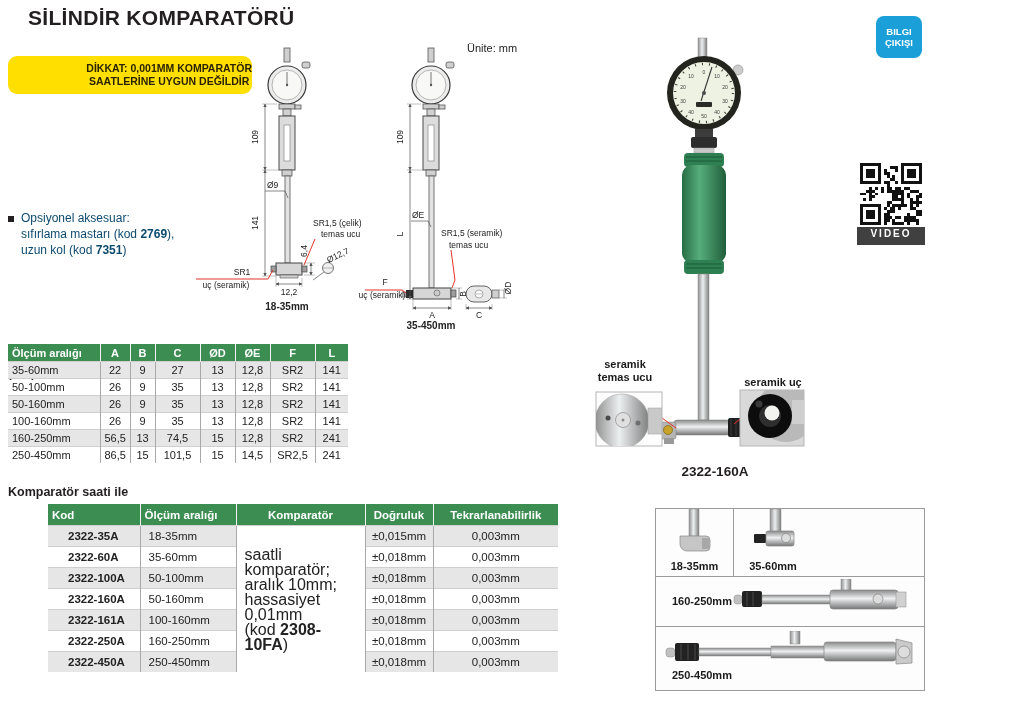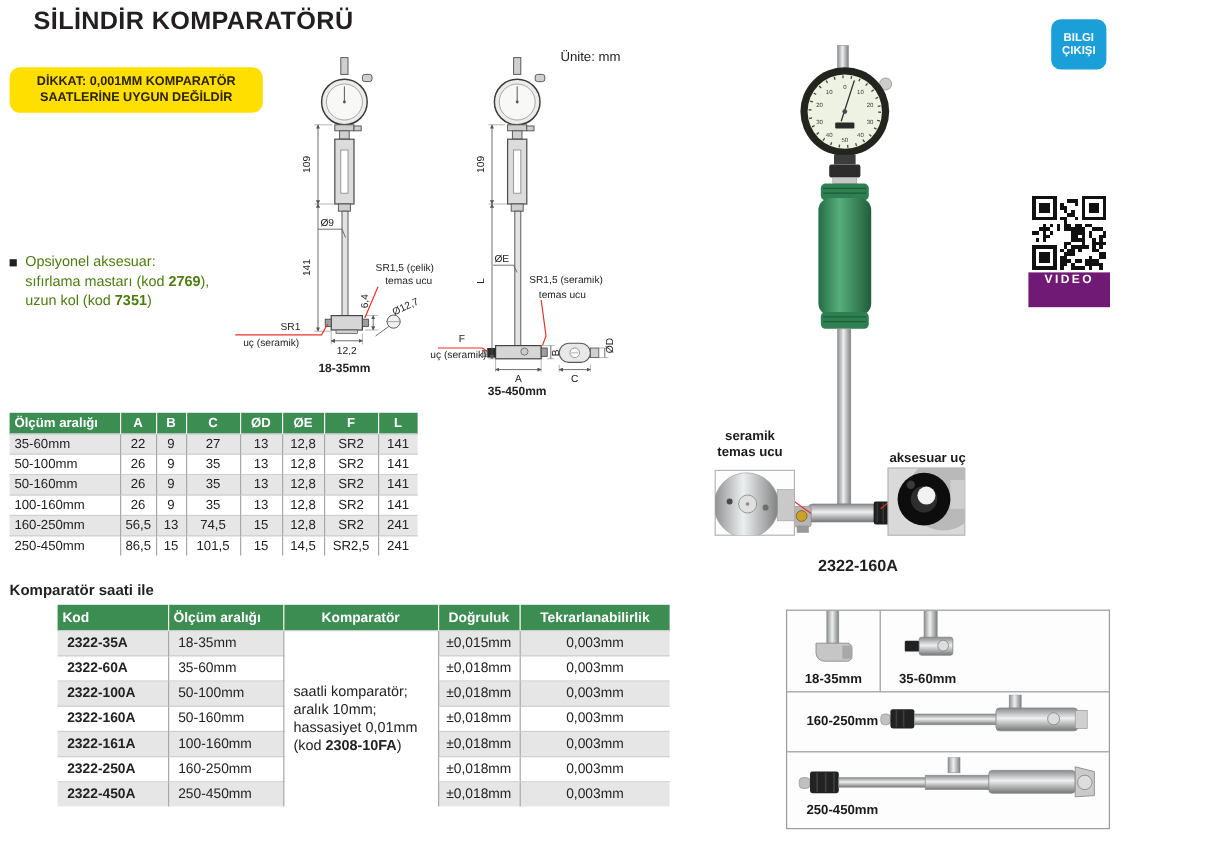--- a/index.html
+++ b/index.html
@@ -2,67 +2,67 @@
 <html><head>
 <meta charset="utf-8">
 <style>
   html,body{margin:0;padding:0;background:#fff;}
   #page{position:relative;width:1024px;height:712px;background:#fff;overflow:hidden;
         font-family:"Liberation Sans",sans-serif;color:#231f20;}
   .abs{position:absolute;}
 
   
   .page-title{left:8px;top:6px;font-size:21px;font-weight:700;letter-spacing:.3px;color:#231f20;margin-left:20px;}
-  .warning{left:8px;top:56px;width:211px;height:38px;background:#ffdf00;border-radius:9px;
-           display:flex;align-items:center;justify-content:center;text-align:center;
+  .warning{left:8px;top:56px;width:244px;height:38px;background:#ffdf00;border-radius:9px;
+           display:flex;align-items:center;justify-content:flex-end;text-align:center;
            font-size:10.5px;font-weight:700;line-height:13px;color:#2b2300;}
   .unit-note{left:467px;top:42px;font-size:11px;color:#222;}
 
   
-  .accessory{left:8px;top:210px;font-size:12px;line-height:16px;color:#4d7c0f;}
+  .accessory{left:8px;top:210px;font-size:12px;line-height:16px;color:#0c4a6e;}
   .accessory .bullet{display:inline-block;width:6px;height:6px;background:#231f20;margin-right:7px;}
   .accessory b{font-weight:700;}
   .acc-indent{padding-left:13px;}
 
   
   .tbl{border-collapse:collapse;table-layout:fixed;font-size:11px;color:#222;}
   .tbl th{background:#3c8d51;color:#fff;font-weight:700;height:17px;padding:0 4px;
           border-left:1px solid #f2f2f2;text-align:center;}
   .tbl th.lft{text-align:left;}
   .tbl th:first-child{border-left:none;}
   .tbl td{height:16px;padding:0 4px;text-align:center;border-left:1px solid #a8a8a8;border-top:1px solid #cfcfcf;}
   .tbl td:first-child{text-align:left;border-left:none;}
   .tbl tr.odd td{background:#e6e6e6;}
   .t1{left:8px;top:344px;width:340px;}
   .mm-note{left:8px;top:328px;width:340px;text-align:left;font-size:11px;font-weight:700;margin-top:40px;}
   .t2-title{left:8px;top:485px;font-size:12.5px;font-weight:700;}
   .t2{left:8px;top:504px;width:510px;font-size:11.5px;margin-left:40px;}
   .t2 th{height:21px;}
   .t2 td{height:20px;text-align:center;}
-  .t2 td.kod{font-weight:700;padding-left:8px;}
+  .t2 td.kod{font-weight:700;padding-left:20px;}
   .t2 td.rng{text-align:left;padding-left:8px;}
-  .t2 tr.odd td.merged,.t2 td.merged{background:#fff;text-align:left;font-size:12px;line-height:15px;padding:0 8px;vertical-align:middle;}
+  .t2 tr.odd td.merged,.t2 td.merged{background:#fff;text-align:left;font-size:16px;line-height:15px;padding:0 8px;vertical-align:middle;}
 
   
   .dg text{font-family:"Liberation Sans",sans-serif;font-size:8.5px;fill:#222;}
   .dg text.bold{font-size:10px;font-weight:700;}
   .dg .part{fill:#dcdcdc;stroke:#4a4a4a;stroke-width:1;}
   .dg .part2{fill:#cfcfcf;stroke:#555;stroke-width:.8;}
   .dg .dim{stroke:#555;stroke-width:.7;}
   .dg .ext{stroke:#999;stroke-width:.6;}
   .dg .red{stroke:#e6332a;stroke-width:1;fill:none;}
 
   
   .callout-label{font-size:11px;font-weight:700;text-align:center;line-height:13px;color:#1a1a1a;}
   .product-code{left:660px;top:464px;width:110px;text-align:center;font-size:13.5px;font-weight:700;}
 
   .info-badge{left:876px;top:16px;width:46px;height:42px;background:#1b9fd8;border-radius:8px;
               color:#fff;font-size:9.5px;font-weight:700;line-height:11.5px;text-align:center;
               display:flex;flex-direction:column;justify-content:center;}
-  .video-bar{left:857px;top:227px;width:68px;height:29px;background:#701a75;color:#fff;
+  .video-bar{left:857px;top:227px;width:68px;height:18px;background:#404040;color:#fff;
              font-size:10px;font-weight:700;letter-spacing:2px;text-align:center;line-height:13px;}
 
   
   .panel{left:655px;top:508px;width:268px;height:181px;border:1px solid #9b9b9b;background:#fdfdfd;}
   .prow1{position:absolute;left:0;top:0;width:100%;height:67px;display:flex;}
   .pcell{position:relative;height:100%;border-right:1px solid #9b9b9b;box-sizing:border-box;}
   .pcell:last-child{border-right:none;}
   .prow{position:absolute;left:0;width:100%;border-top:1px solid #9b9b9b;box-sizing:border-box;}
   .plabel{position:absolute;font-size:11px;font-weight:700;color:#1a1a1a;}
   .plabel.ctr{left:0;right:0;bottom:4px;text-align:center;}
@@ -451,21 +451,21 @@
         <circle cx="182" cy="394" r="22" fill="#0d0d0d"></circle>
         <circle cx="182" cy="394" r="11" fill="#2e2e2e"></circle>
         <circle cx="184" cy="391" r="7.5" fill="#f2f2ef"></circle>
         <circle cx="171" cy="382" r="3.5" fill="#3a3a3a"></circle>
       </g>
     </g>
   </svg>
   <div class="abs callout-label" style="left:580px;top:358px;width:90px;">
     <span>seramik</span><br><span>temas ucu</span>
   </div>
-  <div class="abs callout-label" style="left:738px;top:376px;width:70px;">aksesuar uç</div>
+  <div class="abs callout-label" style="left:738px;top:376px;width:70px;">seramik uç</div>
   <div class="abs product-code">2322-160A</div>
 
   <div class="abs info-badge">
     <span>BILGI</span>
     <span>ÇIKIŞI</span>
   </div>
   <svg class="abs" style="left:860px;top:163px;shape-rendering:crispEdges;" width="62" height="62" viewBox="0 0 21 21">
     <rect x="0" y="0" width="21" height="21" fill="#fff"></rect>
     <g fill="#111" id="qr-modules">
         <rect x="10" y="1" width="1" height="1"></rect>

